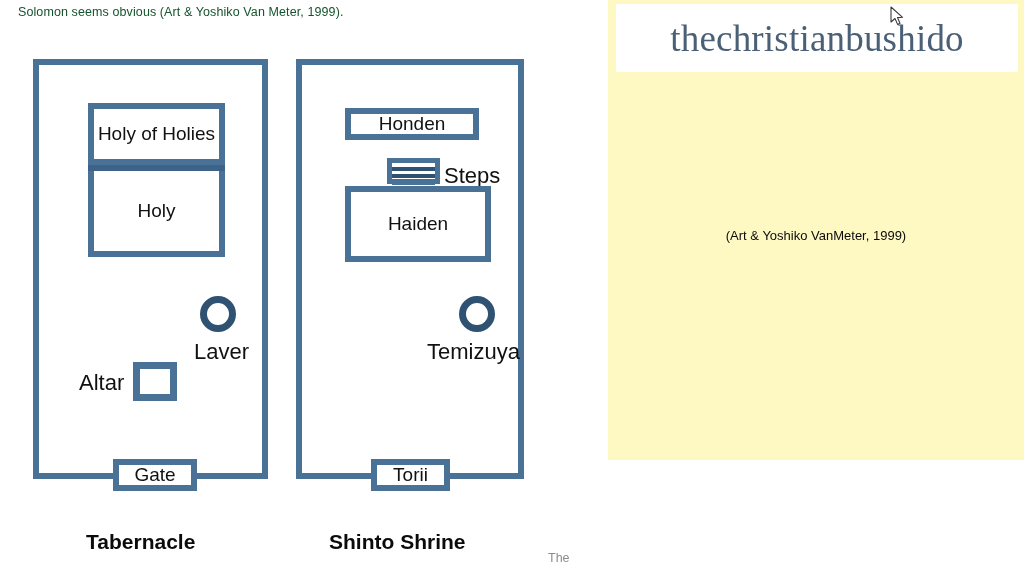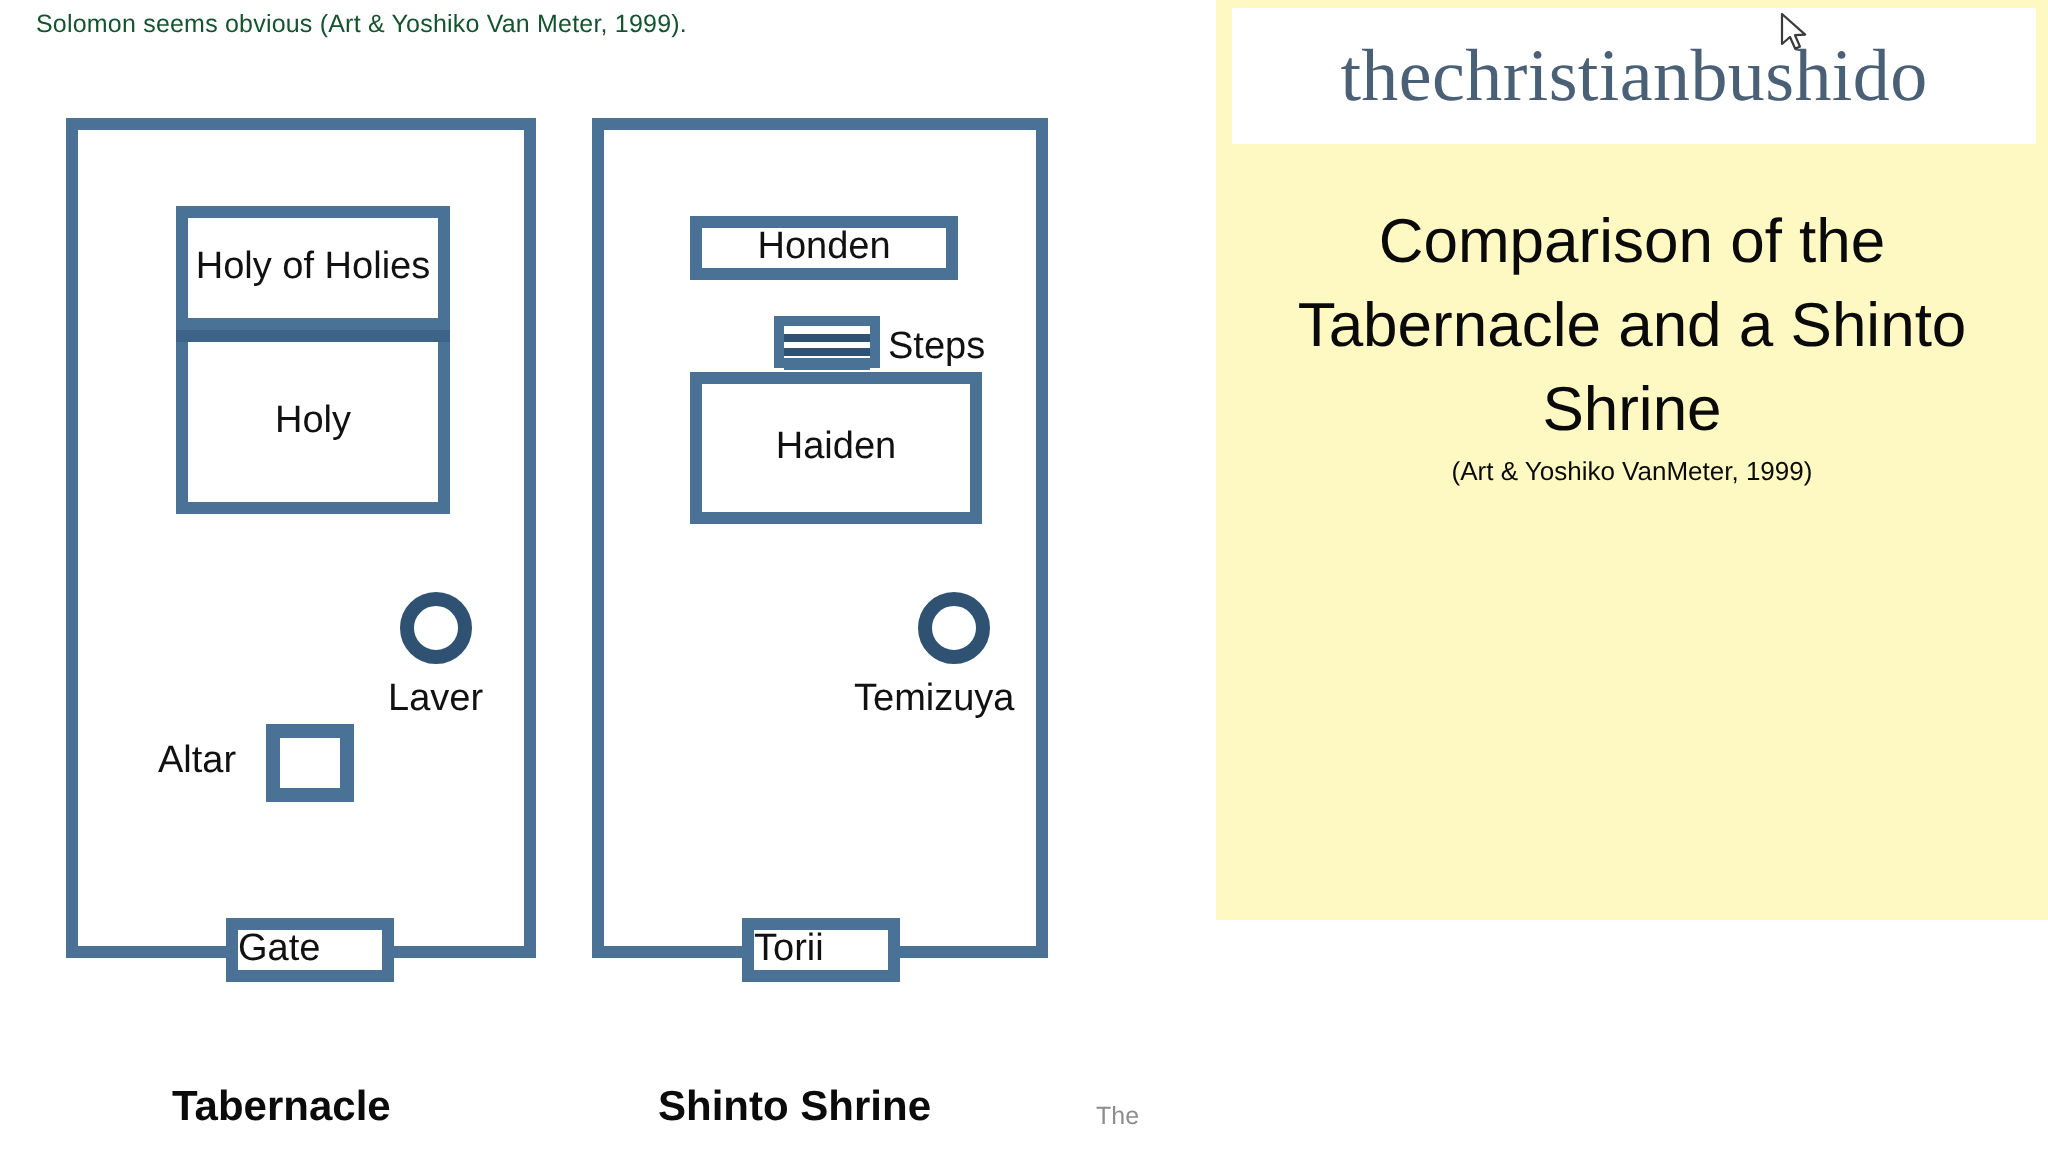--- a/index.html
+++ b/index.html
@@ -87,27 +87,28 @@
     border: 7px solid #4a7296;
     background: #ffffff;
   }
   .gate-box {
     position: absolute;
     box-sizing: border-box;
     border: 6px solid #4a7296;
     background: #ffffff;
     display: flex;
     align-items: center;
+    justify-content: center;
     font-size: 19px;
     color: #111111;
     z-index: 4;
   }
   .free-label {
     position: absolute;
-    font-size: 19px;
+    font-size: 22px;
     color: #111111;
     white-space: nowrap;
   }
   .steps-block {
     position: absolute;
     box-sizing: border-box;
     border: 5px solid #4a7296;
     background: #ffffff;
     z-index: 3;
   }
@@ -117,21 +118,20 @@
     left: 0; right: 0;
     height: 4px;
     background: #2f5272;
   }
   .caption {
     position: absolute;
     font-size: 21px;
     font-weight: bold;
     color: #0b0b0b;
     white-space: nowrap;
-    margin-top: 12px;
   }
 
   
   #brand-band {
     position: absolute;
     left: 8px; top: 4px;
     width: 402px; height: 68px;
     background: #ffffff;
     display: flex;
     align-items: center;
@@ -235,20 +235,19 @@
 
   <div id="article-trail">The</div>
 </div>
 
 <div id="right-pane">
 
   <div id="brand-band">
     <span id="brand-wordmark">thechristianbushido</span>
   </div>
 
-  <div id="headline">Comparison of the Tabernacle and a Shinto Shrine</div>
 
   <div id="headline-sub">(Art &amp; Yoshiko VanMeter, 1999)</div>
 </div>
 
 <svg id="mouse-cursor" viewBox="0 0 14 20" style="left: 890px; top: 6px;">
   <polygon points="1,1 1,16 5,12.5 7.6,18.4 10,17.3 7.5,11.6 12.6,11.3" fill="#ffffff" stroke="#3a3a3a" stroke-width="1.1" stroke-linejoin="round"></polygon>
 </svg>
 
 </body></html>

